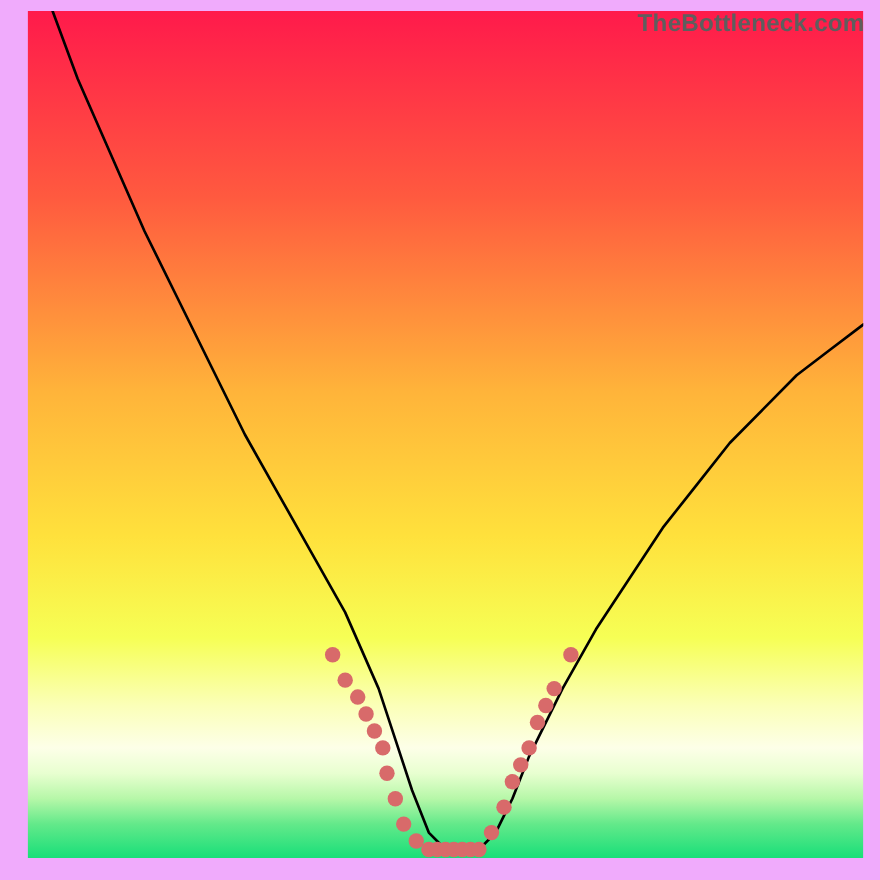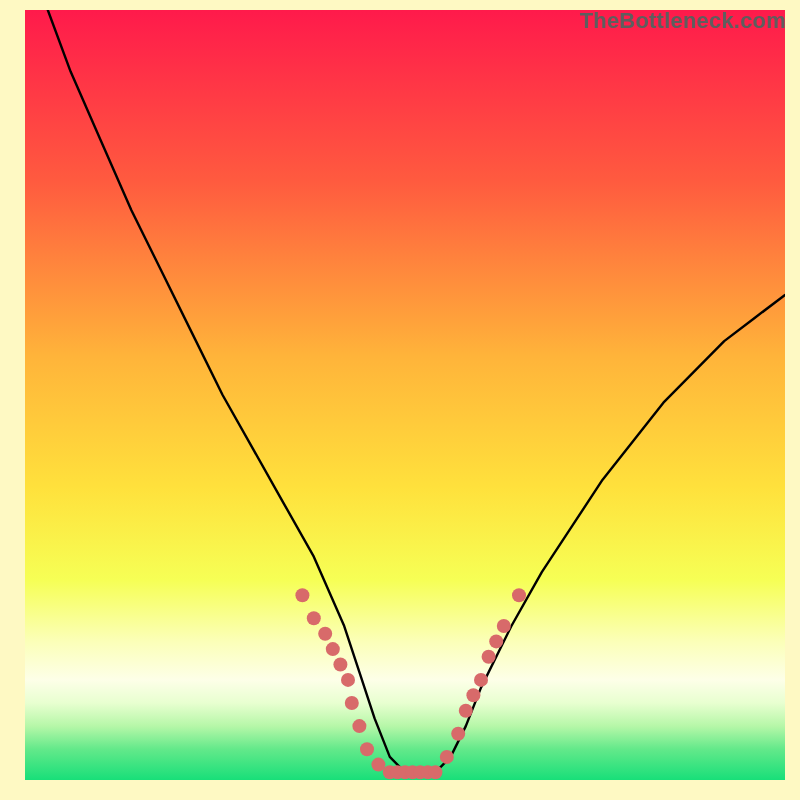--- a/index.html
+++ b/index.html
@@ -8,21 +8,21 @@
     width: 800px;
     height: 800px;
     background: #000;
     overflow: hidden;
     font-family: Arial, Helvetica, sans-serif;
   }
   .stage {
     position: relative;
     width: 800px;
     height: 800px;
-    background: #fef9c3;
+    background: #f0abfc;
   }
   .plot {
     position: absolute;
     left: 25px;
     top: 10px;
     width: 760px;
     height: 770px;
     overflow: hidden;
   }
   .plot svg {

